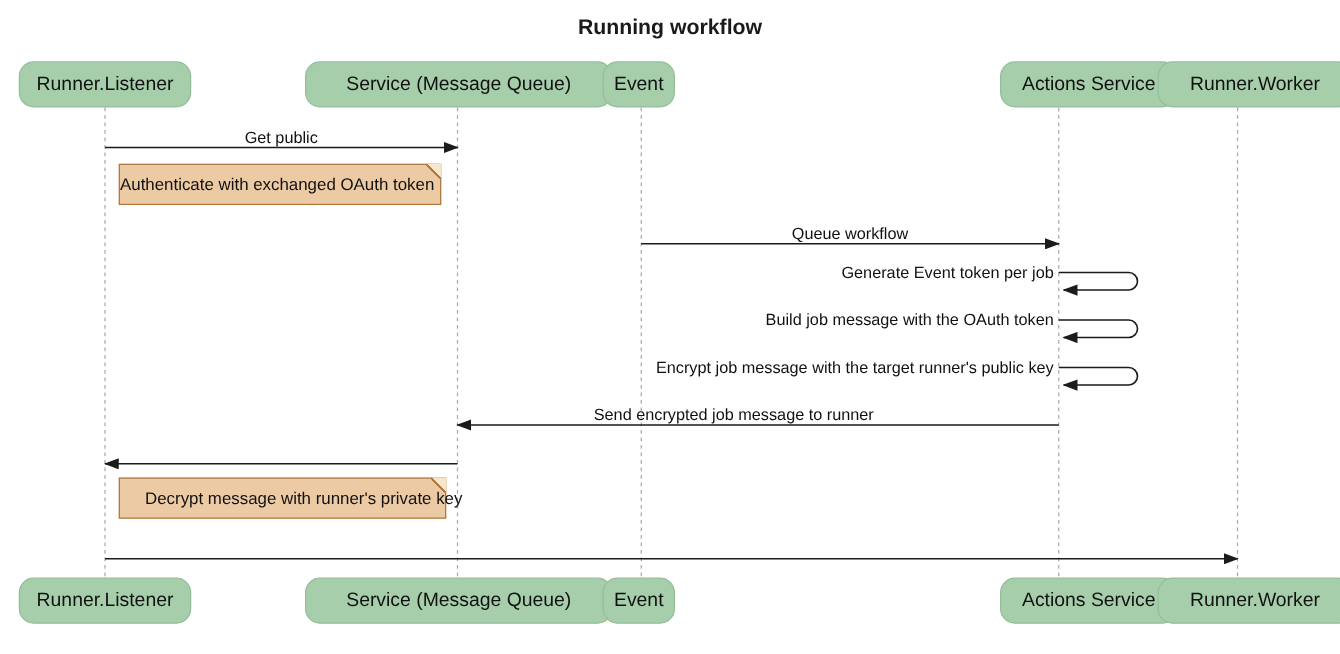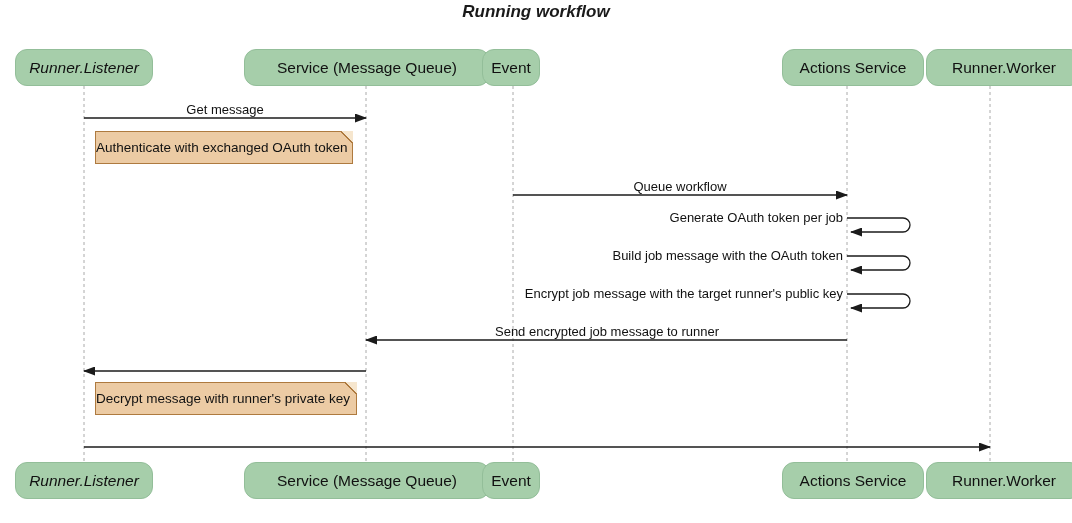--- a/index.html
+++ b/index.html
@@ -7,49 +7,48 @@
     position: relative;
     width: 1072px;
     height: 523px;
     background: #ffffff;
     font-family: "Liberation Sans", sans-serif;
     color: var(--text, #111);
     overflow: hidden;
   }
   .title {
     position: absolute;
-    top: 2px; left: 0;
+    top: 12px; left: 0;
     width: 100%;
     text-align: center;
     font-size: 17px;
     font-weight: bold;
     color: #1a1a1a;
-    font-style: italic;
   }
   .layer { position: absolute; top: 0; left: 0; }
   .lifeline { stroke: var(--lifeline, #aaa); stroke-width: 1; stroke-dasharray: 3 3; }
   .arrowline { stroke: var(--arrow, #1b1b1b); stroke-width: 1.3; fill: none; }
   .participant {
     position: absolute;
     height: 37px;
     background: var(--participant-fill, #a6ceaa);
     border: 1px solid var(--participant-border, #93be99);
     border-radius: 12px;
     box-sizing: border-box;
     display: flex; align-items: center; justify-content: center;
     font-size: 15.5px;
     color: #111;
     white-space: nowrap;
   }
   .row-top    { top: 49px; }
   .row-bottom { top: 462px; }
-  .p0 { left: 15px;  width: 138px; font-style: italic; }
+  .p0 { left: 15px;  width: 138px; }
   .p1 { left: 244px; width: 246px; }
   .p2 { left: 482px; width: 58px;  }
-  .p3 { left: 782px; width: 142px; }
+  .p3 { left: 800px; width: 142px; }
   .p4 { left: 926px; width: 156px; }
   .msg-label {
     position: absolute;
     transform: translateX(-50%);
     font-size: 13px;
     line-height: 15px;
     white-space: nowrap;
     color: #111;
   }
   .self-label {
@@ -75,21 +74,21 @@
     position: absolute;
     top: -1px; right: -1px;
     width: 12px; height: 12px;
     background: linear-gradient(to bottom left,
       var(--note-fold, #f6e6ce) 48%,
       var(--note-border, #ae7a3f) 48%,
       var(--note-border, #ae7a3f) 56%,
       transparent 56%);
   }
   .n0 { left: 95px; top: 131px; width: 258px; height: 33px; }
-  .n1 { left: 95px; top: 382px; width: 262px; height: 33px; }
+  .n1 { left: 95px; top: 382px; width: 262px; height: 33px; padding-left: 20px; }
 </style>
 </head>
 <body>
 
 <div class="stage">
 
   <div class="title">Running workflow</div>
 
   <svg class="layer" width="1072" height="523" viewBox="0 0 1072 523">
     <defs>
@@ -123,26 +122,26 @@
   <div class="participant row-top p2">Event</div>
   <div class="participant row-top p3">Actions Service</div>
   <div class="participant row-top p4">Runner.Worker</div>
 
   <div class="participant row-bottom p0">Runner.Listener</div>
   <div class="participant row-bottom p1">Service (Message Queue)</div>
   <div class="participant row-bottom p2">Event</div>
   <div class="participant row-bottom p3">Actions Service</div>
   <div class="participant row-bottom p4">Runner.Worker</div>
 
-  <div class="msg-label" style="left:225px; top:102px;">Get message</div>
+  <div class="msg-label" style="left:225px; top:102px;">Get public</div>
   <div class="msg-label" style="left:680px; top:179px;">Queue workflow</div>
-  <div class="self-label" style="top:210px;">Generate OAuth token per job</div>
+  <div class="self-label" style="top:210px;">Generate Event token per job</div>
   <div class="self-label" style="top:248px;">Build job message with the OAuth token</div>
   <div class="self-label" style="top:286px;">Encrypt job message with the target runner's public key</div>
-  <div class="msg-label" style="left:607px; top:324px;">Send encrypted job message to runner</div>
+  <div class="msg-label" style="left:587px; top:324px;">Send encrypted job message to runner</div>
   <div class="msg-label" style="left:225px; top:355px;margin-top:30px;">Send job</div>
 
   <div class="note n0">
     <span class="fold"></span>
     <span>Authenticate with exchanged OAuth token</span>
   </div>
   <div class="note n1">
     <span class="fold"></span>
     <span>Decrypt message with runner's private key</span>
   </div>

